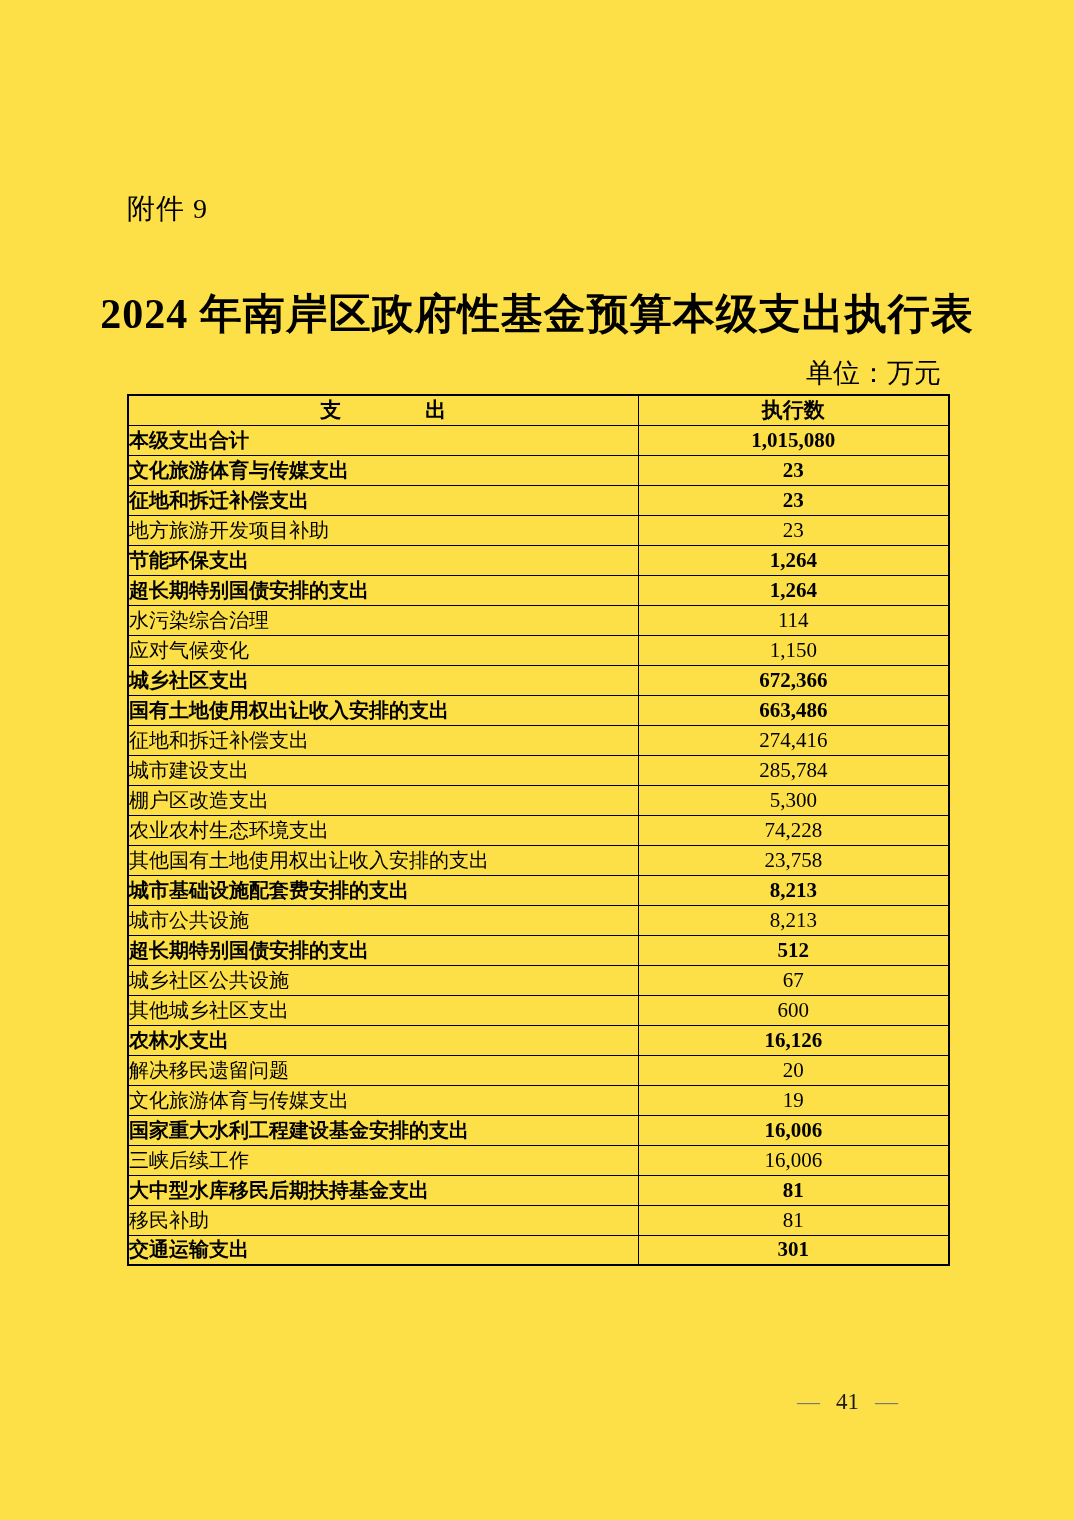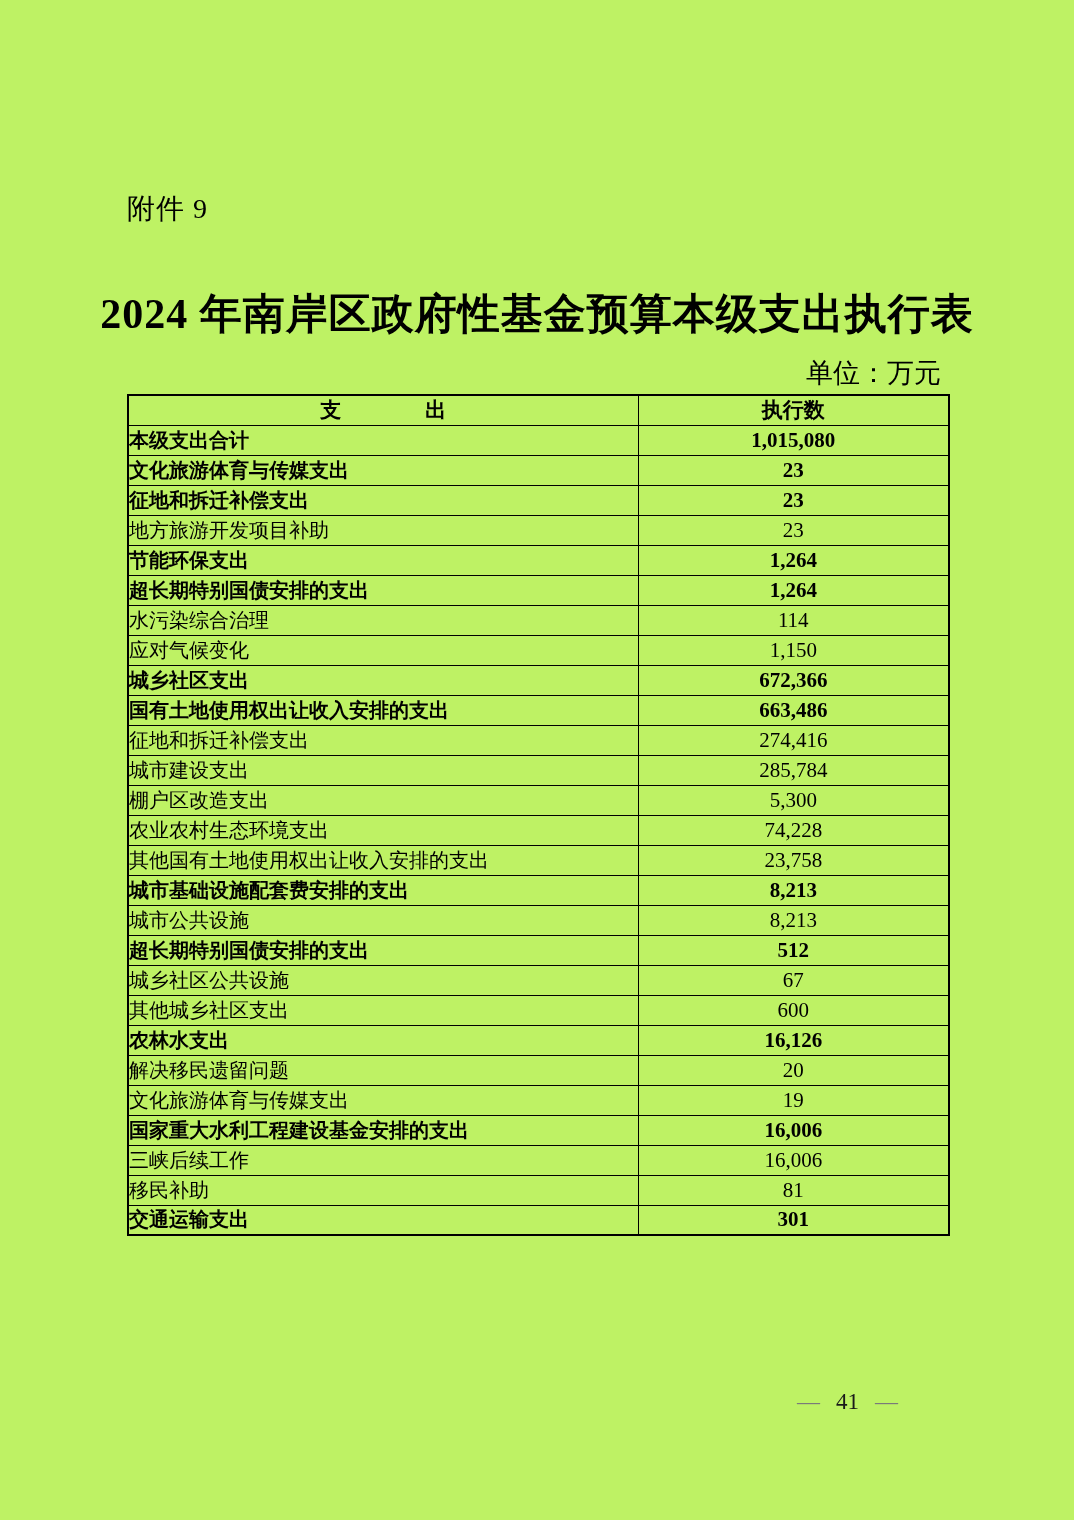--- a/index.html
+++ b/index.html
@@ -1,21 +1,21 @@
 <!DOCTYPE html>
 <html><head>
 <meta charset="utf-8">
 <style>
   * { box-sizing: border-box; }
   html, body { margin: 0; padding: 0; background: #ffffff; }
   .page {
     position: relative;
     width: 1074px;
     height: 1520px;
-    background: #bef264;
+    background: #fde047;
     color: #000000;
     font-family: "Liberation Serif", "DejaVu Serif", serif;
     overflow: hidden;
   }
   .attachment {
     position: absolute;
     left: 127px;
     top: 190px;
     font-size: 28px;
     letter-spacing: 1px;
@@ -195,20 +195,24 @@
         </tr>
         <tr>
           <td class="label lvl2 bold">国家重大水利工程建设基金安排的支出</td>
           <td class="value bold">16,006</td>
         </tr>
         <tr>
           <td class="label lvl3">三峡后续工作</td>
           <td class="value">16,006</td>
         </tr>
         <tr>
+          <td class="label lvl2 bold">大中型水库移民后期扶持基金支出</td>
+          <td class="value bold">81</td>
+        </tr>
+        <tr>
           <td class="label lvl3">移民补助</td>
           <td class="value">81</td>
         </tr>
         <tr>
           <td class="label lvl1 bold">交通运输支出</td>
           <td class="value bold">301</td>
         </tr>
       </tbody>
   </table>
 

